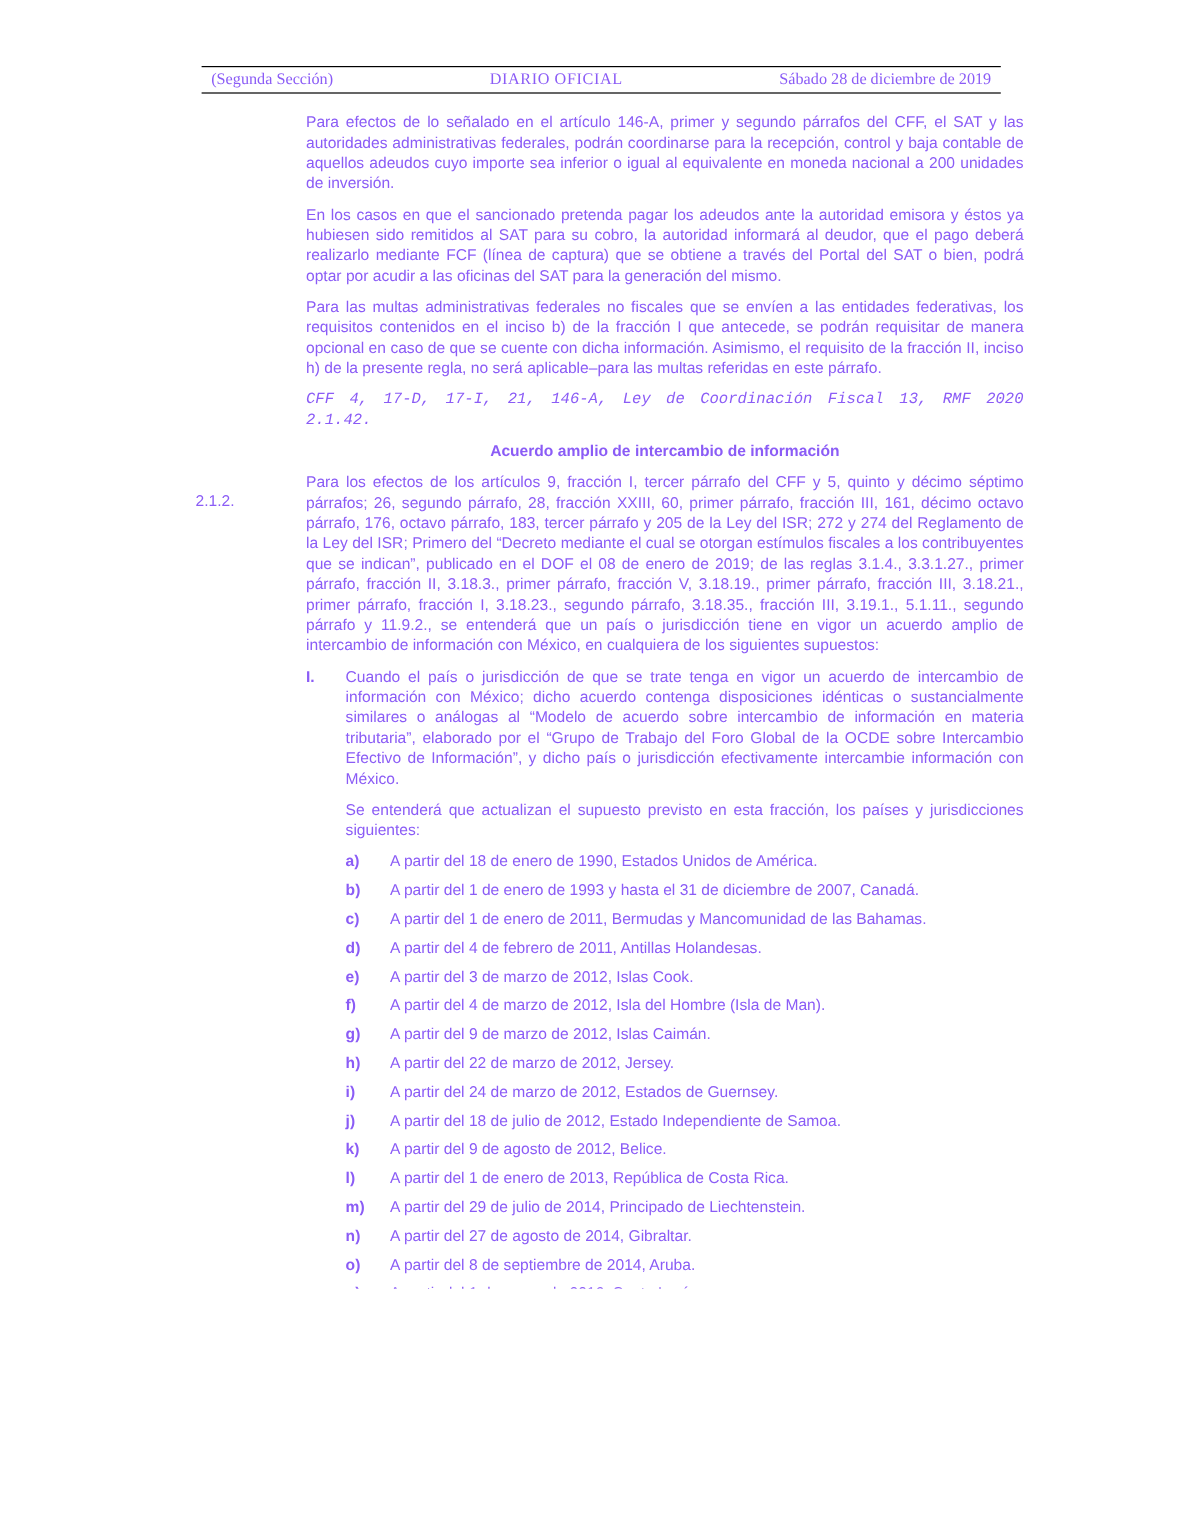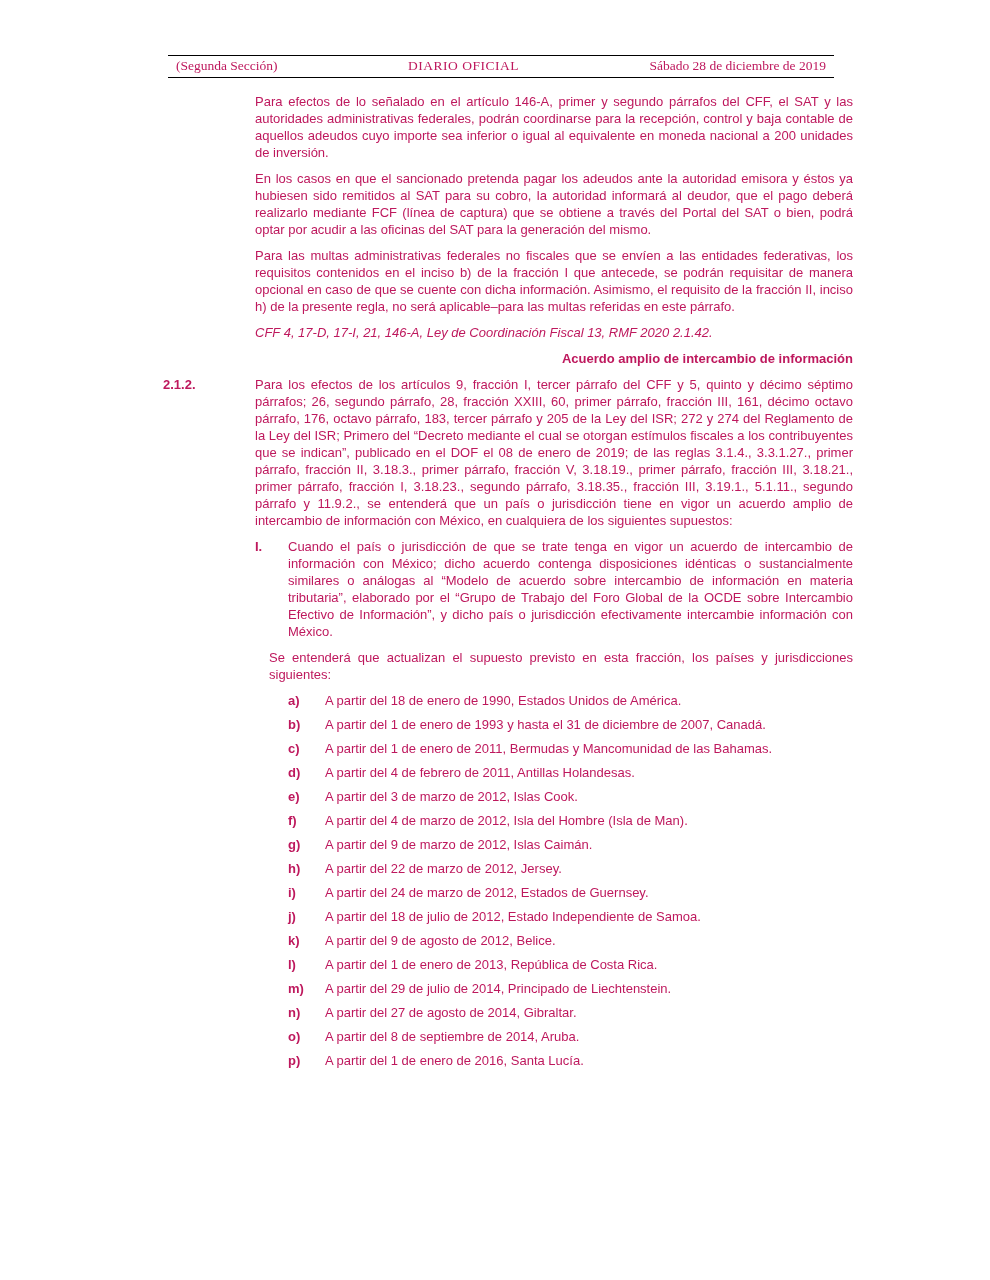--- a/index.html
+++ b/index.html
@@ -5,21 +5,21 @@
   * { box-sizing: border-box; }
   html, body { margin: 0; padding: 0; }
   body {
     width: 990px; height: 1280px;
     background: #ffffff;
   }
   .page {
     position: relative;
     width: 990px; height: 1074px;
     background: #ffffff;
-    color: #be185d;
+    color: #8b5cf6;
     font-family: "Liberation Sans", sans-serif;
     font-size: 13px;
     overflow: hidden;
   }
   .header {
     position: absolute;
     left: 168px; top: 55px;
     width: 666px;
     display: flex;
     justify-content: space-between;
@@ -31,32 +31,32 @@
     padding: 2px 8px 3px 8px;
   }
   .header .h-center { letter-spacing: 0.5px; text-align: center; }
   .content {
     position: absolute;
     left: 255px; top: 93px;
     width: 598px;
     line-height: 17px;
   }
   .para { margin: 0 0 9px 0; text-align: justify; }
-  .refs { font-style: italic; }
-  .heading { font-weight: bold; text-align: right; }
+  .refs { font-style: italic; font-family: Liberation Mono, monospace; }
+  .heading { font-weight: bold; text-align: center; }
   .rule { position: relative; }
   .rule-number {
     position: absolute;
-    left: -92px; top: 0;
-    font-weight: bold;
+    left: -92px; top: 16px;
+    font-weight: normal;
   }
   .fraction { display: flex; }
   .fraction-marker { flex: 0 0 33px; font-weight: bold; }
   .fraction-body { flex: 1; }
-  .indent1 { margin-left: 14px; }
+  .indent1 { margin-left: 33px; }
   .countries { margin-left: 33px; }
   .country { display: flex; margin-bottom: 7px; }
   .country-marker { flex: 0 0 37px; font-weight: bold; }
   .country-text { flex: 1; }
 </style>
 </head>
 <body>
 
 <div class="page">
 

